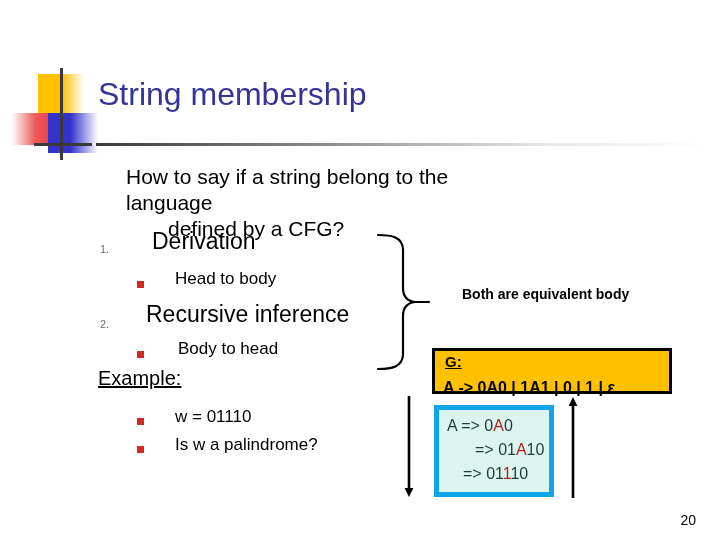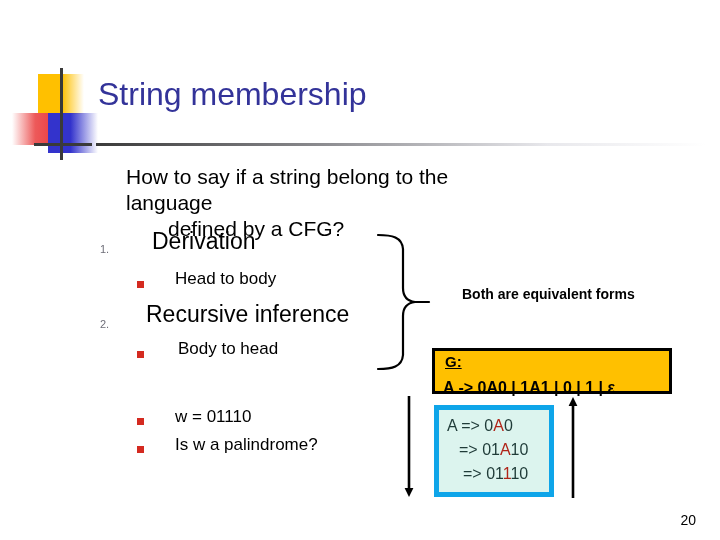--- a/index.html
+++ b/index.html
@@ -158,21 +158,21 @@
     box-sizing: border-box;
   }
   .deriv-line {
     position: absolute;
     font-size: 16px;
     color: #1F3B38;
     white-space: nowrap;
   }
   .deriv-line .hl { color: #B02418; }
   .deriv-line.l1 { left: 8px;  top: 7px; }
-  .deriv-line.l2 { left: 20px; top: 31px; text-align: right; }
+  .deriv-line.l2 { left: 36px; top: 31px; text-align: right; }
   .deriv-line.l3 { left: 24px; top: 55px; text-align: center; }
 
   .arrow { position: absolute; }
 
   
   .page-num {
     position: absolute;
     right: 24px; bottom: 12px;
     font-size: 14px;
     color: #000000;
@@ -210,39 +210,40 @@
   <div class="num-item">
     <span class="num-marker" style="left:100px; top:318px;">2.</span>
     <span class="num-text" style="left:146px; top:301px;">Recursive inference</span>
   </div>
 
   <div class="bullet-item">
     <span class="bullet-sq" style="left:137px; top:351px;"></span>
     <span class="bullet-text" style="left:178px; top:339px;">Body to head</span>
   </div>
 
+  <div class="example-head">Example:</div>
 
   <div class="bullet-item">
     <span class="bullet-sq" style="left:137px; top:418px;"></span>
     <span class="bullet-text" style="left:175px; top:407px;">w = 01110</span>
   </div>
 
   <div class="bullet-item">
     <span class="bullet-sq" style="left:137px; top:446px;"></span>
     <span class="bullet-text" style="left:175px; top:435px;">Is w a palindrome?</span>
   </div>
 
   <div class="brace">
     <svg width="56" height="140" viewBox="0 0 56 140" fill="none" xmlns="http://www.w3.org/2000/svg" aria-hidden="true">
       <path d="M2 3 C16 3 26 5 27 17 L27 56 C27 65 31 69 39 70 C31 71 27 75 27 84 L27 123 C26 135 16 137 2 137" stroke="#000000" stroke-width="2.2" fill="none" stroke-linecap="round"></path>
       <path d="M39 70 L53 70" stroke="#000000" stroke-width="2.2" stroke-linecap="round"></path>
     </svg>
   </div>
 
-  <div class="equiv-label">Both are equivalent forms</div>
+  <div class="equiv-label">Both are equivalent body</div>
 
   <div class="grammar-box">
     <span class="grammar-title">G:</span>
     <span class="grammar-rule">A -&gt; 0A0 | 1A1 |  0 | 1 | ε</span>
   </div>
 
   <div class="deriv-box">
     <span class="deriv-line l1"><span>A  =&gt; 0</span><span class="hl">A</span><span>0</span></span>
     <span class="deriv-line l2"><span>=&gt; 01</span><span class="hl">A</span><span>10</span></span>
     <span class="deriv-line l3"><span>=&gt; 01</span><span class="hl">1</span><span>10</span></span>

